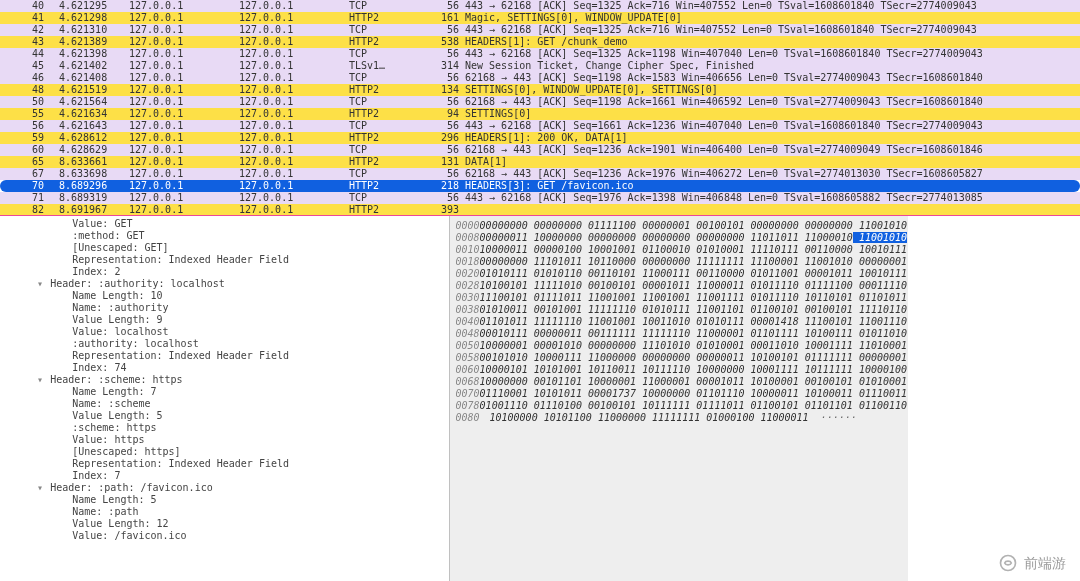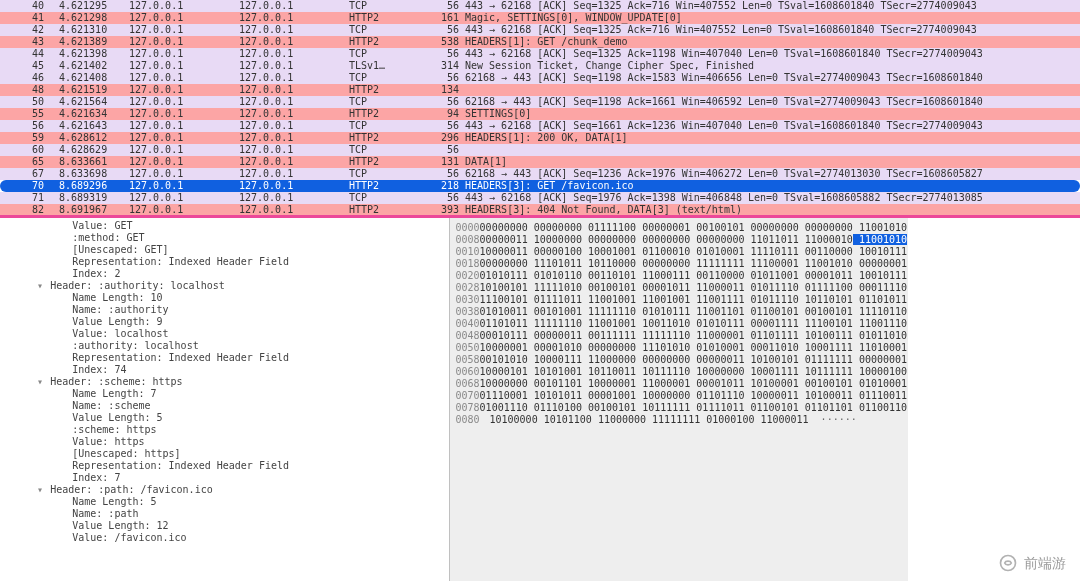--- a/index.html
+++ b/index.html
@@ -11,31 +11,31 @@
     font-size: 10px;
     line-height: 12px;
     background: #ffffff;
     color: #333333;
     overflow: hidden;
   }
   .packet-list {
     width: 1080px;
     height: 215px;
     overflow: hidden;
-    border-bottom: 3px solid #ec4899;
+    border-bottom: 1px solid #ec4899;
     background: #ffffff;
   }
   .packet-row {
     display: flex;
     height: 12px;
     align-items: center;
     white-space: pre;
     padding-left: 6px;
   }
-  .packet-row.green  { background: #fca5a5; }
+  .packet-row.green  { background: #fde047; }
   .packet-row.purple { background: #e8daf5; }
   .packet-row.selected { background: #1060e0; color: #ffffff; border-radius: 6px; }
   .c-no    { width: 38px;  text-align: right; padding-right: 4px; }
   .c-time  { width: 70px; margin-left: 11px; }
   .c-src   { width: 110px; }
   .c-dst   { width: 110px; }
   .c-proto { width: 62px; }
   .c-len   { width: 48px; text-align: right; padding-right: 6px; }
   .c-info  { flex: 1 1 auto; overflow: hidden; text-overflow: clip; }
   .lower {
@@ -61,20 +61,21 @@
     flex: 1 1 auto;
     background: #eeeeee;
     padding: 4px 6px 4px 6px;
     overflow: hidden;
   }
   .hex-line {
     display: flex;
     white-space: pre;
     height: 12px;
     color: #333333;
+    font-style: italic;
   }
   .hx-off   { width: 34px; color: #888888; }
   .hx-bytes { flex: 0 0 auto; }
   .hx-bytes .sel { background: #1060e0; color: #ffffff; }
   .hx-ascii { padding-left: 12px; color: #666666; }
   .twisty { display:inline-block; width:8px; text-align:center; color:#888888; }
   .watermark {
     position: absolute;
     right: 14px;
     bottom: 8px;
@@ -92,31 +93,31 @@
 <body>
 
 <div class="packet-list" id="plist">
     <div class="packet-row purple"><span class="c-no">40</span><span class="c-time">4.621295</span><span class="c-src">127.0.0.1</span><span class="c-dst">127.0.0.1</span><span class="c-proto">TCP</span><span class="c-len">56</span><span class="c-info">443 → 62168 [ACK] Seq=1325 Ack=716 Win=407552 Len=0 TSval=1608601840 TSecr=2774009043</span></div>
     <div class="packet-row green"><span class="c-no">41</span><span class="c-time">4.621298</span><span class="c-src">127.0.0.1</span><span class="c-dst">127.0.0.1</span><span class="c-proto">HTTP2</span><span class="c-len">161</span><span class="c-info">Magic, SETTINGS[0], WINDOW_UPDATE[0]</span></div>
     <div class="packet-row purple"><span class="c-no">42</span><span class="c-time">4.621310</span><span class="c-src">127.0.0.1</span><span class="c-dst">127.0.0.1</span><span class="c-proto">TCP</span><span class="c-len">56</span><span class="c-info">443 → 62168 [ACK] Seq=1325 Ack=716 Win=407552 Len=0 TSval=1608601840 TSecr=2774009043</span></div>
     <div class="packet-row green"><span class="c-no">43</span><span class="c-time">4.621389</span><span class="c-src">127.0.0.1</span><span class="c-dst">127.0.0.1</span><span class="c-proto">HTTP2</span><span class="c-len">538</span><span class="c-info">HEADERS[1]: GET /chunk_demo</span></div>
     <div class="packet-row purple"><span class="c-no">44</span><span class="c-time">4.621398</span><span class="c-src">127.0.0.1</span><span class="c-dst">127.0.0.1</span><span class="c-proto">TCP</span><span class="c-len">56</span><span class="c-info">443 → 62168 [ACK] Seq=1325 Ack=1198 Win=407040 Len=0 TSval=1608601840 TSecr=2774009043</span></div>
     <div class="packet-row purple"><span class="c-no">45</span><span class="c-time">4.621402</span><span class="c-src">127.0.0.1</span><span class="c-dst">127.0.0.1</span><span class="c-proto">TLSv1…</span><span class="c-len">314</span><span class="c-info">New Session Ticket, Change Cipher Spec, Finished</span></div>
     <div class="packet-row purple"><span class="c-no">46</span><span class="c-time">4.621408</span><span class="c-src">127.0.0.1</span><span class="c-dst">127.0.0.1</span><span class="c-proto">TCP</span><span class="c-len">56</span><span class="c-info">62168 → 443 [ACK] Seq=1198 Ack=1583 Win=406656 Len=0 TSval=2774009043 TSecr=1608601840</span></div>
-    <div class="packet-row green"><span class="c-no">48</span><span class="c-time">4.621519</span><span class="c-src">127.0.0.1</span><span class="c-dst">127.0.0.1</span><span class="c-proto">HTTP2</span><span class="c-len">134</span></div>
+    <div class="packet-row green"><span class="c-no">48</span><span class="c-time">4.621519</span><span class="c-src">127.0.0.1</span><span class="c-dst">127.0.0.1</span><span class="c-proto">HTTP2</span><span class="c-len">134</span><span class="c-info">SETTINGS[0], WINDOW_UPDATE[0], SETTINGS[0]</span></div>
     <div class="packet-row purple"><span class="c-no">50</span><span class="c-time">4.621564</span><span class="c-src">127.0.0.1</span><span class="c-dst">127.0.0.1</span><span class="c-proto">TCP</span><span class="c-len">56</span><span class="c-info">62168 → 443 [ACK] Seq=1198 Ack=1661 Win=406592 Len=0 TSval=2774009043 TSecr=1608601840</span></div>
     <div class="packet-row green"><span class="c-no">55</span><span class="c-time">4.621634</span><span class="c-src">127.0.0.1</span><span class="c-dst">127.0.0.1</span><span class="c-proto">HTTP2</span><span class="c-len">94</span><span class="c-info">SETTINGS[0]</span></div>
     <div class="packet-row purple"><span class="c-no">56</span><span class="c-time">4.621643</span><span class="c-src">127.0.0.1</span><span class="c-dst">127.0.0.1</span><span class="c-proto">TCP</span><span class="c-len">56</span><span class="c-info">443 → 62168 [ACK] Seq=1661 Ack=1236 Win=407040 Len=0 TSval=1608601840 TSecr=2774009043</span></div>
     <div class="packet-row green"><span class="c-no">59</span><span class="c-time">4.628612</span><span class="c-src">127.0.0.1</span><span class="c-dst">127.0.0.1</span><span class="c-proto">HTTP2</span><span class="c-len">296</span><span class="c-info">HEADERS[1]: 200 OK, DATA[1]</span></div>
-    <div class="packet-row purple"><span class="c-no">60</span><span class="c-time">4.628629</span><span class="c-src">127.0.0.1</span><span class="c-dst">127.0.0.1</span><span class="c-proto">TCP</span><span class="c-len">56</span></div>
+    <div class="packet-row purple"><span class="c-no">60</span><span class="c-time">4.628629</span><span class="c-src">127.0.0.1</span><span class="c-dst">127.0.0.1</span><span class="c-proto">TCP</span><span class="c-len">56</span><span class="c-info">62168 → 443 [ACK] Seq=1236 Ack=1901 Win=406400 Len=0 TSval=2774009049 TSecr=1608601846</span></div>
     <div class="packet-row green"><span class="c-no">65</span><span class="c-time">8.633661</span><span class="c-src">127.0.0.1</span><span class="c-dst">127.0.0.1</span><span class="c-proto">HTTP2</span><span class="c-len">131</span><span class="c-info">DATA[1]</span></div>
     <div class="packet-row purple"><span class="c-no">67</span><span class="c-time">8.633698</span><span class="c-src">127.0.0.1</span><span class="c-dst">127.0.0.1</span><span class="c-proto">TCP</span><span class="c-len">56</span><span class="c-info">62168 → 443 [ACK] Seq=1236 Ack=1976 Win=406272 Len=0 TSval=2774013030 TSecr=1608605827</span></div>
     <div class="packet-row selected"><span class="c-no">70</span><span class="c-time">8.689296</span><span class="c-src">127.0.0.1</span><span class="c-dst">127.0.0.1</span><span class="c-proto">HTTP2</span><span class="c-len">218</span><span class="c-info">HEADERS[3]: GET /favicon.ico</span></div>
     <div class="packet-row purple"><span class="c-no">71</span><span class="c-time">8.689319</span><span class="c-src">127.0.0.1</span><span class="c-dst">127.0.0.1</span><span class="c-proto">TCP</span><span class="c-len">56</span><span class="c-info">443 → 62168 [ACK] Seq=1976 Ack=1398 Win=406848 Len=0 TSval=1608605882 TSecr=2774013085</span></div>
-    <div class="packet-row green"><span class="c-no">82</span><span class="c-time">8.691967</span><span class="c-src">127.0.0.1</span><span class="c-dst">127.0.0.1</span><span class="c-proto">HTTP2</span><span class="c-len">393</span><span class="c-info">HEADERS[3]: 404 Not Found, DATA[3] (text/html)</span></div>
+    <div class="packet-row green"><span class="c-no">82</span><span class="c-time">8.691967</span><span class="c-src">127.0.0.1</span><span class="c-dst">127.0.0.1</span><span class="c-proto">HTTP2</span><span class="c-len">393</span></div>
   </div>
 
 <div class="lower">
   <div class="details" id="pdetails">
       <span class="detail-line">            Value: GET</span>
       <span class="detail-line">            :method: GET</span>
       <span class="detail-line">            [Unescaped: GET]</span>
       <span class="detail-line">            Representation: Indexed Header Field</span>
       <span class="detail-line">            Index: 2</span>
       <span class="detail-line">      <span class="twisty">▾</span> Header: :authority: localhost</span>
@@ -144,27 +145,27 @@
     </div>
   <div class="hex" id="phex">
       <div class="hex-line"><span class="hx-off">0000</span><span class="hx-bytes"><span>00000000</span><span> 00000000</span><span> 01111100</span><span> 00000001</span><span> 00100101</span><span> 00000000</span><span> 00000000</span><span> 11001010</span></span><span class="hx-ascii">··|·%···</span></div>
       <div class="hex-line"><span class="hx-off">0008</span><span class="hx-bytes"><span>00000011</span><span> 10000000</span><span> 00000000</span><span> 00000000</span><span> 00000000</span><span> 11011011</span><span> 11000010</span><span class="sel"> 11001010</span></span><span class="hx-ascii">········</span></div>
       <div class="hex-line"><span class="hx-off">0010</span><span class="hx-bytes"><span>10000011</span><span> 00000100</span><span> 10001001</span><span> 01100010</span><span> 01010001</span><span> 11110111</span><span> 00110000</span><span> 10010111</span></span><span class="hx-ascii">···bQ·0·</span></div>
       <div class="hex-line"><span class="hx-off">0018</span><span class="hx-bytes"><span>00000000</span><span> 11101011</span><span> 10110000</span><span> 00000000</span><span> 11111111</span><span> 11100001</span><span> 11001010</span><span> 00000001</span></span><span class="hx-ascii">········</span></div>
       <div class="hex-line"><span class="hx-off">0020</span><span class="hx-bytes"><span>01010111</span><span> 01010110</span><span> 00110101</span><span> 11000111</span><span> 00110000</span><span> 01011001</span><span> 00001011</span><span> 10010111</span></span><span class="hx-ascii">S·5#····</span></div>
       <div class="hex-line"><span class="hx-off">0028</span><span class="hx-bytes"><span>10100101</span><span> 11111010</span><span> 00100101</span><span> 00001011</span><span> 11000011</span><span> 01011110</span><span> 01111100</span><span> 00011110</span></span><span class="hx-ascii">··5#·~x,</span></div>
       <div class="hex-line"><span class="hx-off">0030</span><span class="hx-bytes"><span>11100101</span><span> 01111011</span><span> 11001001</span><span> 11001001</span><span> 11001111</span><span> 01011110</span><span> 10110101</span><span> 01101011</span></span><span class="hx-ascii">u····V·]</span></div>
       <div class="hex-line"><span class="hx-off">0038</span><span class="hx-bytes"><span>01010011</span><span> 00101001</span><span> 11111110</span><span> 01010111</span><span> 11001101</span><span> 01100101</span><span> 00100101</span><span> 11110110</span></span><span class="hx-ascii">S)··"V··</span></div>
-      <div class="hex-line"><span class="hx-off">0040</span><span class="hx-bytes"><span>01101011</span><span> 11111110</span><span> 11001001</span><span> 10011010</span><span> 01010111</span><span> 00001111</span><span> 11100101</span><span> 11001110</span></span><span class="hx-ascii">o···&gt;·H·</span></div>
+      <div class="hex-line"><span class="hx-off">0040</span><span class="hx-bytes"><span>01101011</span><span> 11111110</span><span> 11001001</span><span> 10011010</span><span> 01010111</span><span> 00001418</span><span> 11100101</span><span> 11001110</span></span><span class="hx-ascii">o···&gt;·H·</span></div>
       <div class="hex-line"><span class="hx-off">0048</span><span class="hx-bytes"><span>00010111</span><span> 00000011</span><span> 00111111</span><span> 11111110</span><span> 11000001</span><span> 01101111</span><span> 10100111</span><span> 01011010</span></span><span class="hx-ascii">+·7_,|··</span></div>
       <div class="hex-line"><span class="hx-off">0050</span><span class="hx-bytes"><span>10000001</span><span> 00001010</span><span> 00000000</span><span> 11101010</span><span> 01010001</span><span> 00011010</span><span> 10001111</span><span> 11010001</span></span><span class="hx-ascii">····*·@·</span></div>
       <div class="hex-line"><span class="hx-off">0058</span><span class="hx-bytes"><span>00101010</span><span> 10000111</span><span> 11000000</span><span> 00000000</span><span> 00000011</span><span> 10100101</span><span> 01111111</span><span> 00000001</span></span><span class="hx-ascii">*·······</span></div>
       <div class="hex-line"><span class="hx-off">0060</span><span class="hx-bytes"><span>10000101</span><span> 10101001</span><span> 10110011</span><span> 10111110</span><span> 10000000</span><span> 10001111</span><span> 10111111</span><span> 10000100</span></span><span class="hx-ascii">····#·#@</span></div>
       <div class="hex-line"><span class="hx-off">0068</span><span class="hx-bytes"><span>10000000</span><span> 00101101</span><span> 10000001</span><span> 11000001</span><span> 00001011</span><span> 10100001</span><span> 00100101</span><span> 01010001</span></span><span class="hx-ascii">'·5#····</span></div>
-      <div class="hex-line"><span class="hx-off">0070</span><span class="hx-bytes"><span>01110001</span><span> 10101011</span><span> 00001001</span><span> 10000000</span><span> 01101110</span><span> 10000011</span><span> 10100011</span><span> 01110011</span></span><span class="hx-ascii">··=·····</span></div>
+      <div class="hex-line"><span class="hx-off">0070</span><span class="hx-bytes"><span>01110001</span><span> 10101011</span><span> 00001737</span><span> 10000000</span><span> 01101110</span><span> 10000011</span><span> 10100011</span><span> 01110011</span></span><span class="hx-ascii">··=·····</span></div>
       <div class="hex-line"><span class="hx-off">0078</span><span class="hx-bytes"><span>01001110</span><span> 01110100</span><span> 00100101</span><span> 10111111</span><span> 01111011</span><span> 01100101</span><span> 01101101</span><span> 01100110</span></span><span class="hx-ascii">Nt%·Om]b</span></div>
       <div class="hex-line"><span class="hx-off">0080</span><span class="hx-bytes"><span>10100000</span><span> 10101100</span><span> 11000000</span><span> 11111111</span><span> 01000100</span><span> 11000011</span></span><span class="hx-ascii">······</span></div>
     </div>
 </div>
 
 <div class="watermark">
   <svg width="20" height="20" viewBox="0 0 24 24" fill="none" stroke="#999999" stroke-width="2">
     <circle cx="12" cy="12" r="9"></circle>
     <path d="M8 12c1-3 7-3 8 0-1 3-7 3-8 0z"></path>
   </svg>

